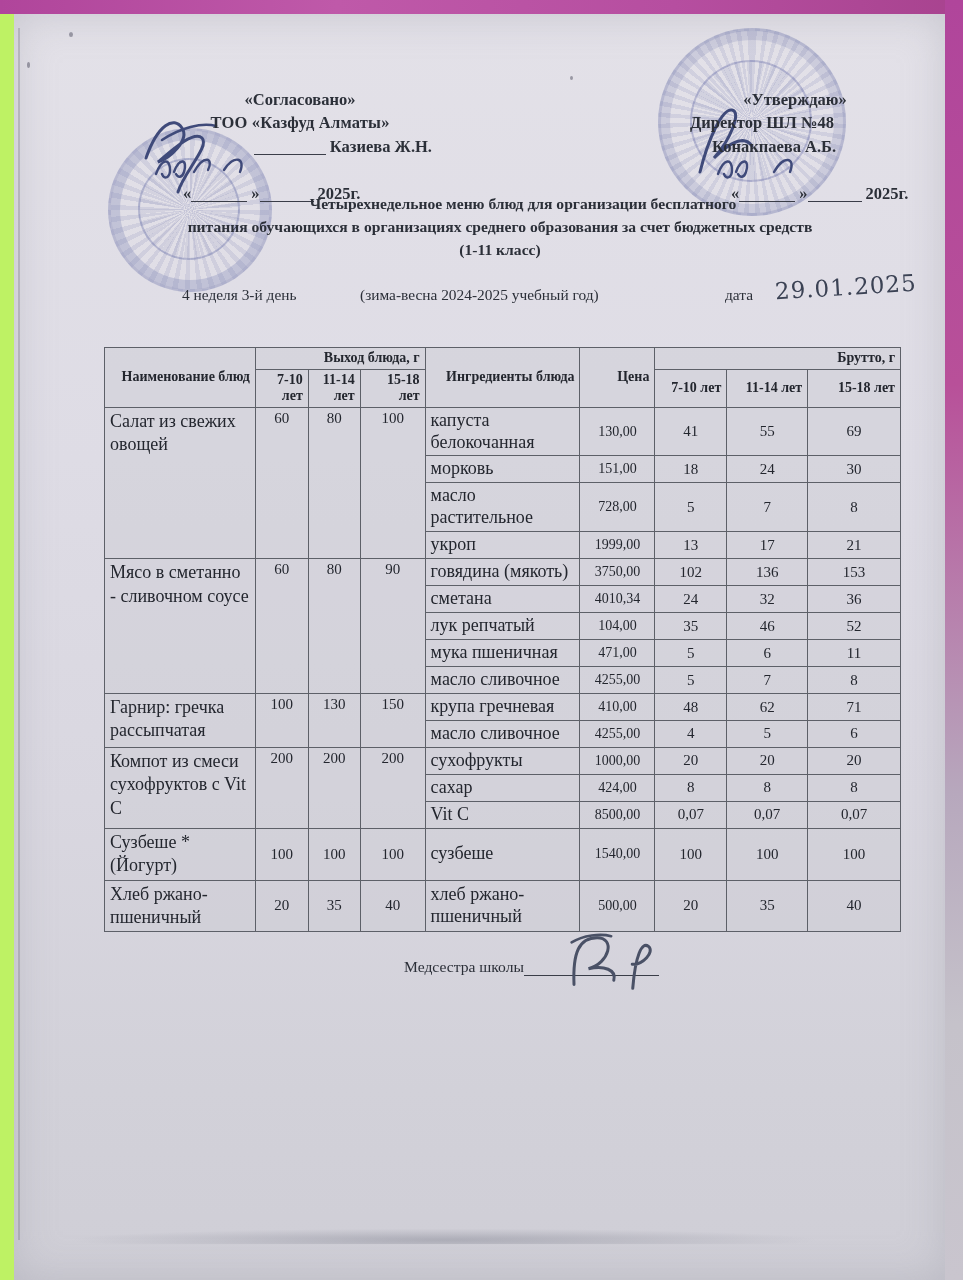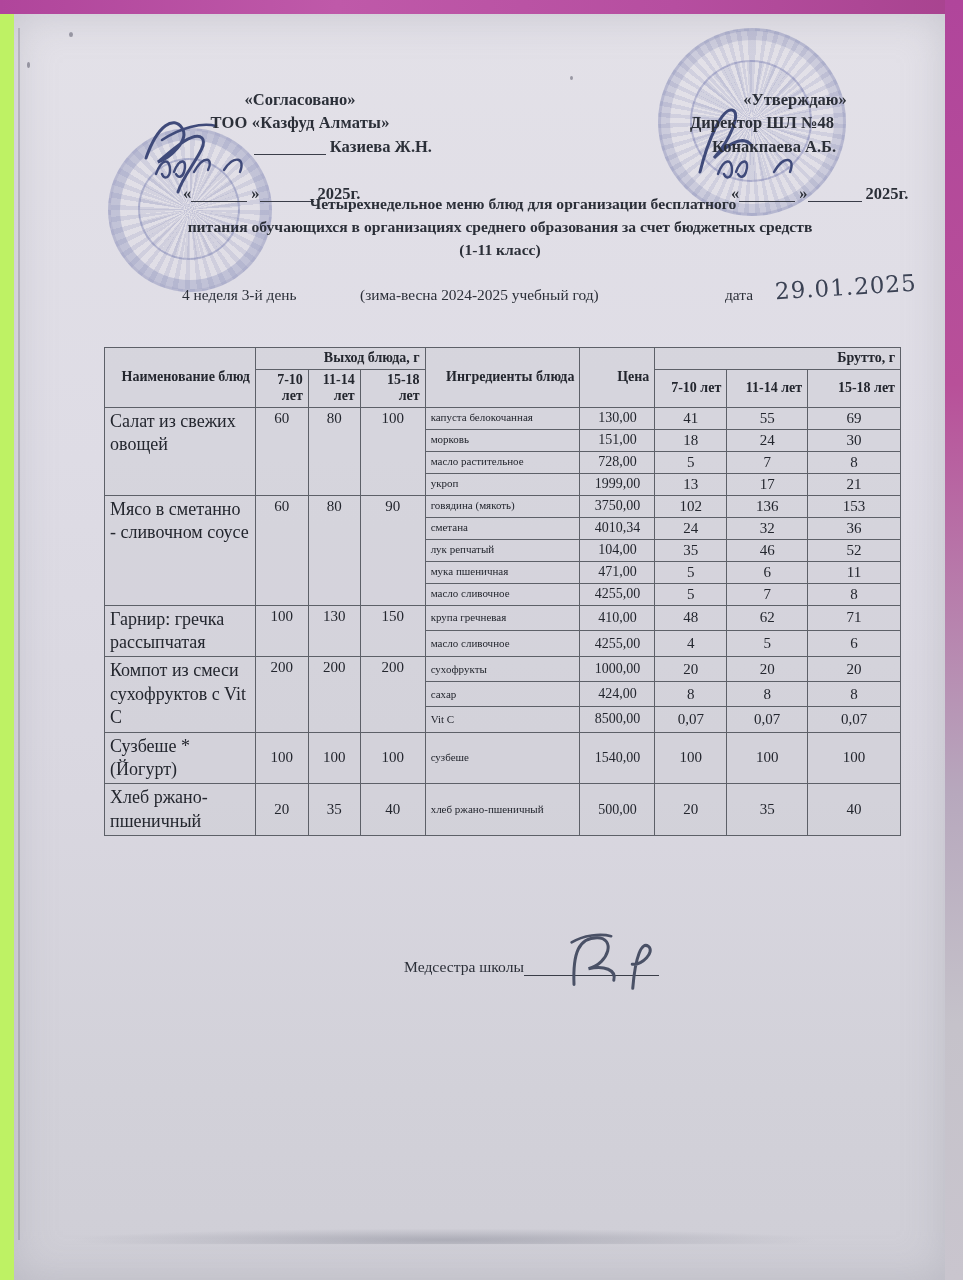--- a/index.html
+++ b/index.html
@@ -119,21 +119,21 @@
     vertical-align: top;
     text-align: left;
     font-size: 18px;
     line-height: 1.30;
     padding-top: 4px;
     margin-left: 12px;
   }
   td.dish.mid { vertical-align: middle; }
   td.num { text-align: center; vertical-align: top; padding-top: 4px; font-size: 15px;}
   td.num.mid { vertical-align: middle; }
-  td.ing { text-align: left; vertical-align: middle; line-height: 1.22; font-size: 11px;}
+  td.ing { text-align: left; vertical-align: middle; line-height: 1.22; font-size: 18px;}
   td.price { text-align: center; vertical-align: middle; font-size: 14px;}
   td.gross { text-align: center; vertical-align: middle; font-size: 15px;}
 
   .c-name  { width: 151px; }
   .c-y1    { width: 53px; }
   .c-y2    { width: 52px; }
   .c-y3    { width: 65px; }
   .c-ing   { width: 155px; }
   .c-price { width: 75px; }
   .c-g1    { width: 72px; }

